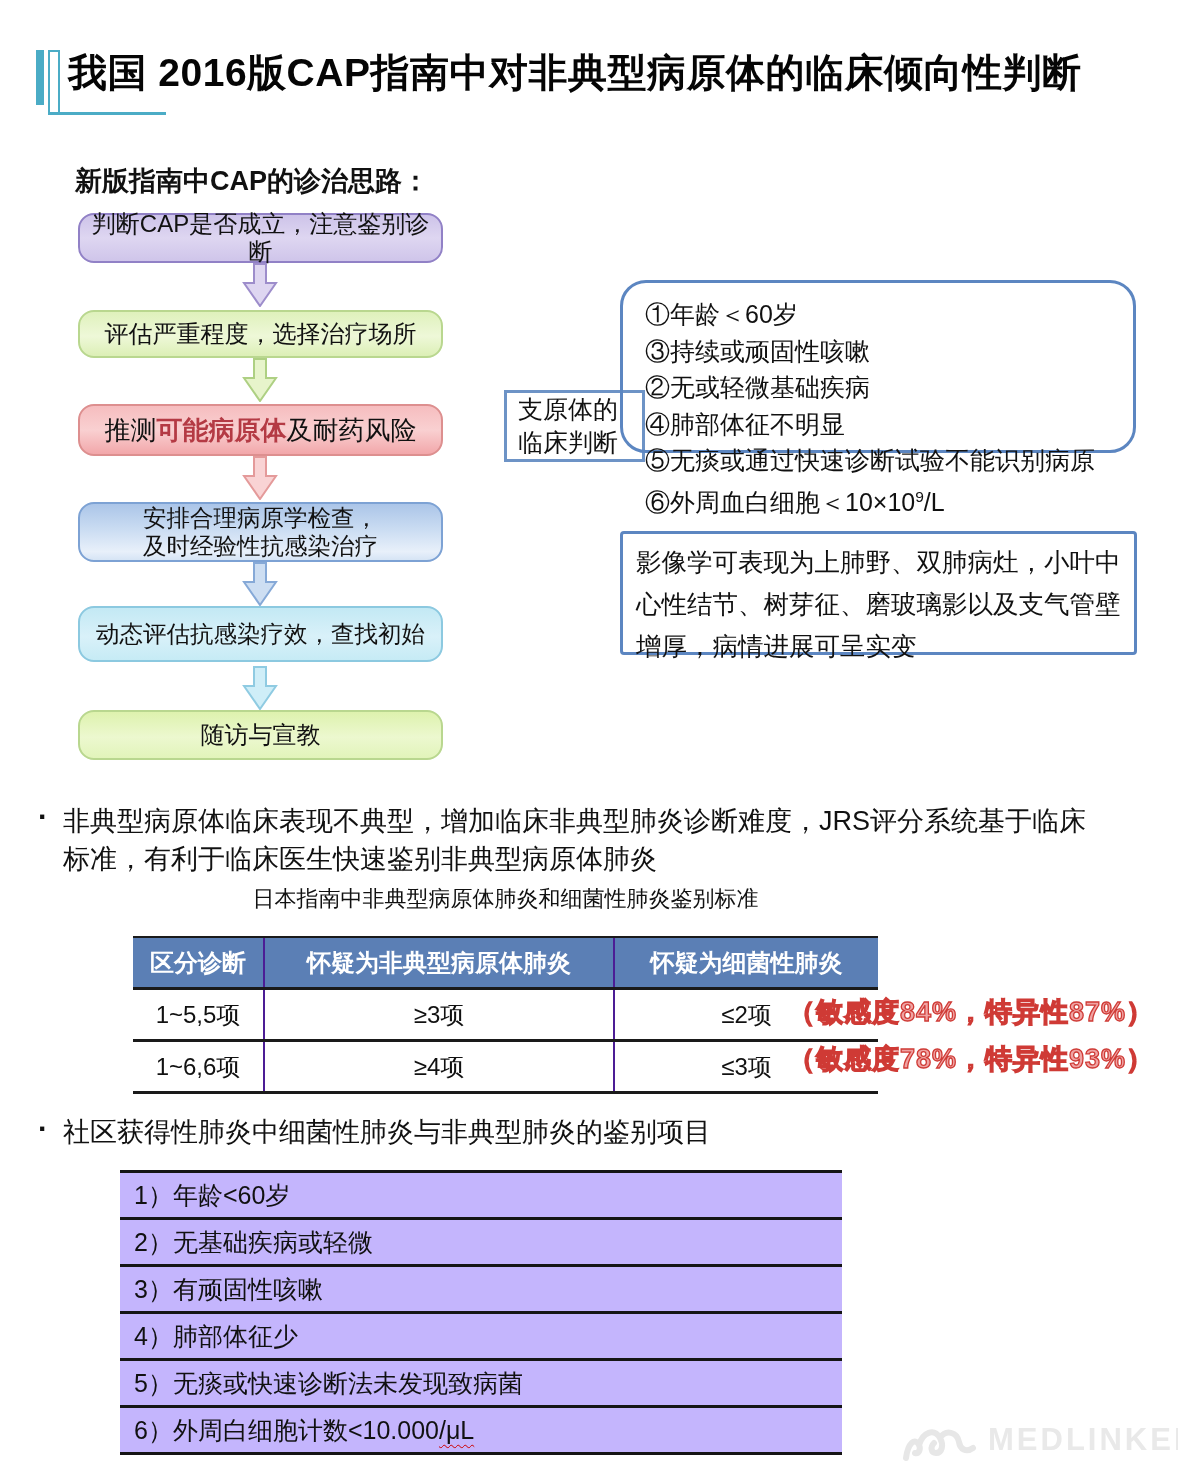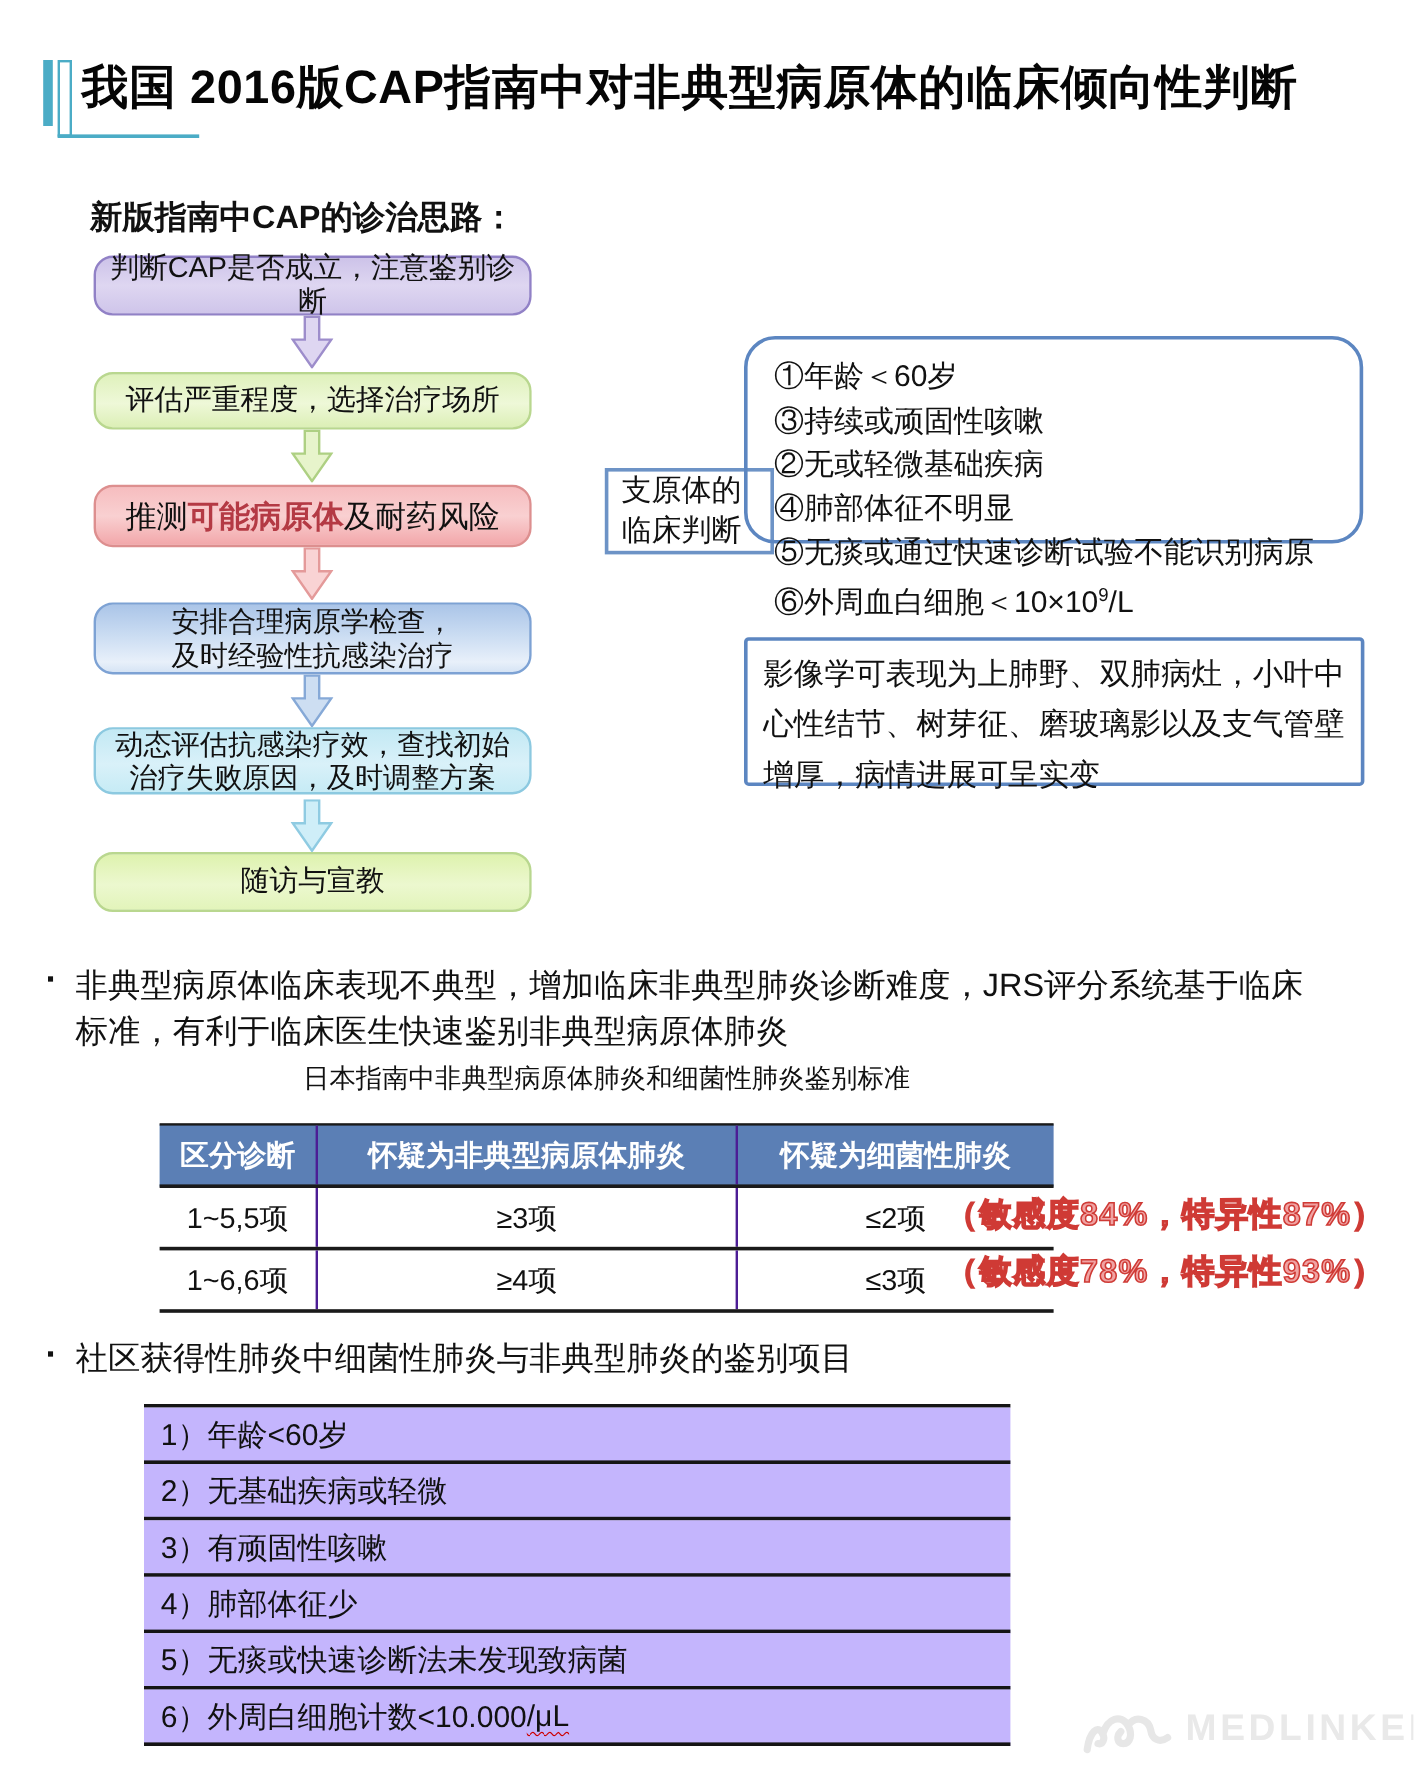--- a/index.html
+++ b/index.html
@@ -104,21 +104,20 @@
   <div class="abs fbox fb4">
     <span>安排合理病原学检查，</span>
     <span>及时经验性抗感染治疗</span>
   </div>
   <svg class="abs arrow" style="top:562px" viewBox="0 0 36 44">
     <path d="M12,1 h12 v19 h10 L18,43 L2,20 h10 z" fill="#cddef2" stroke="#86a9d7" stroke-width="2"></path>
   </svg>
 
   <div class="abs fbox fb5">
     <span>动态评估抗感染疗效，查找初始</span>
-    <span>治疗失败原因，及时调整方案</span>
   </div>
   <svg class="abs arrow" style="top:666px" viewBox="0 0 36 44">
     <path d="M12,1 h12 v19 h10 L18,43 L2,20 h10 z" fill="#cfeef8" stroke="#8fcbe2" stroke-width="2"></path>
   </svg>
 
   <div class="abs fbox fb6">
     <span>随访与宣教</span>
   </div>
 
   <div class="abs mlabel">

